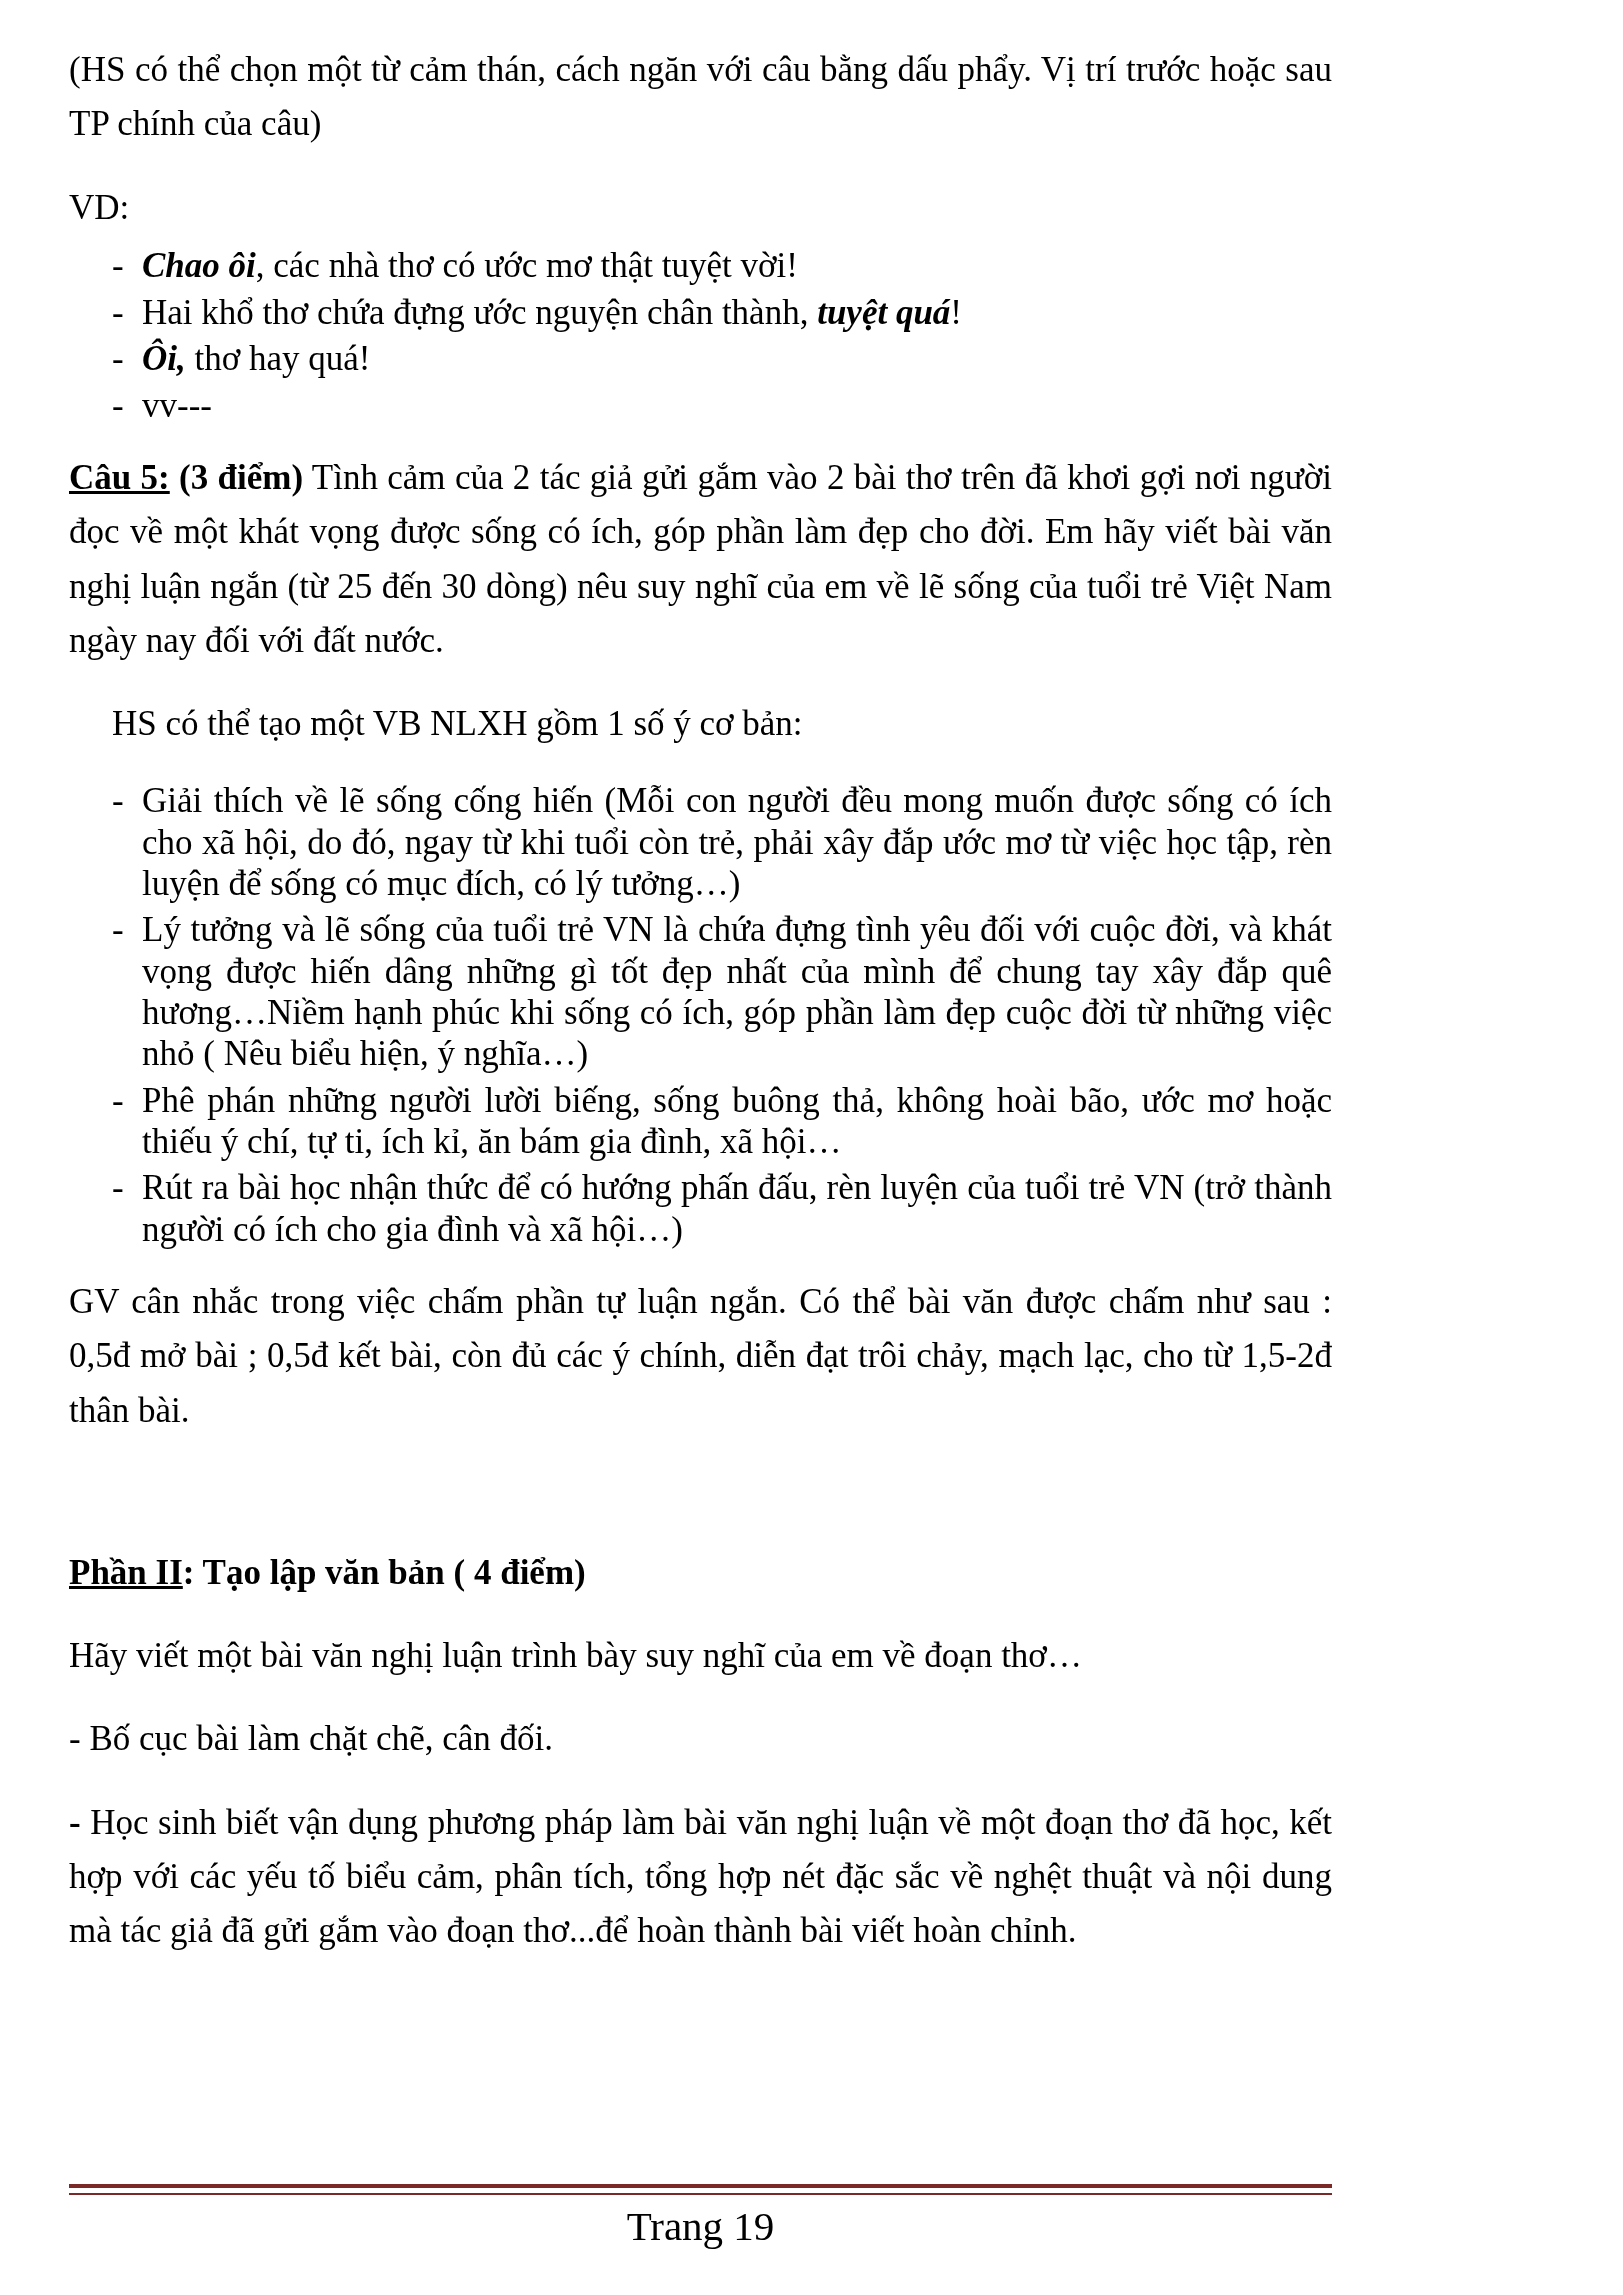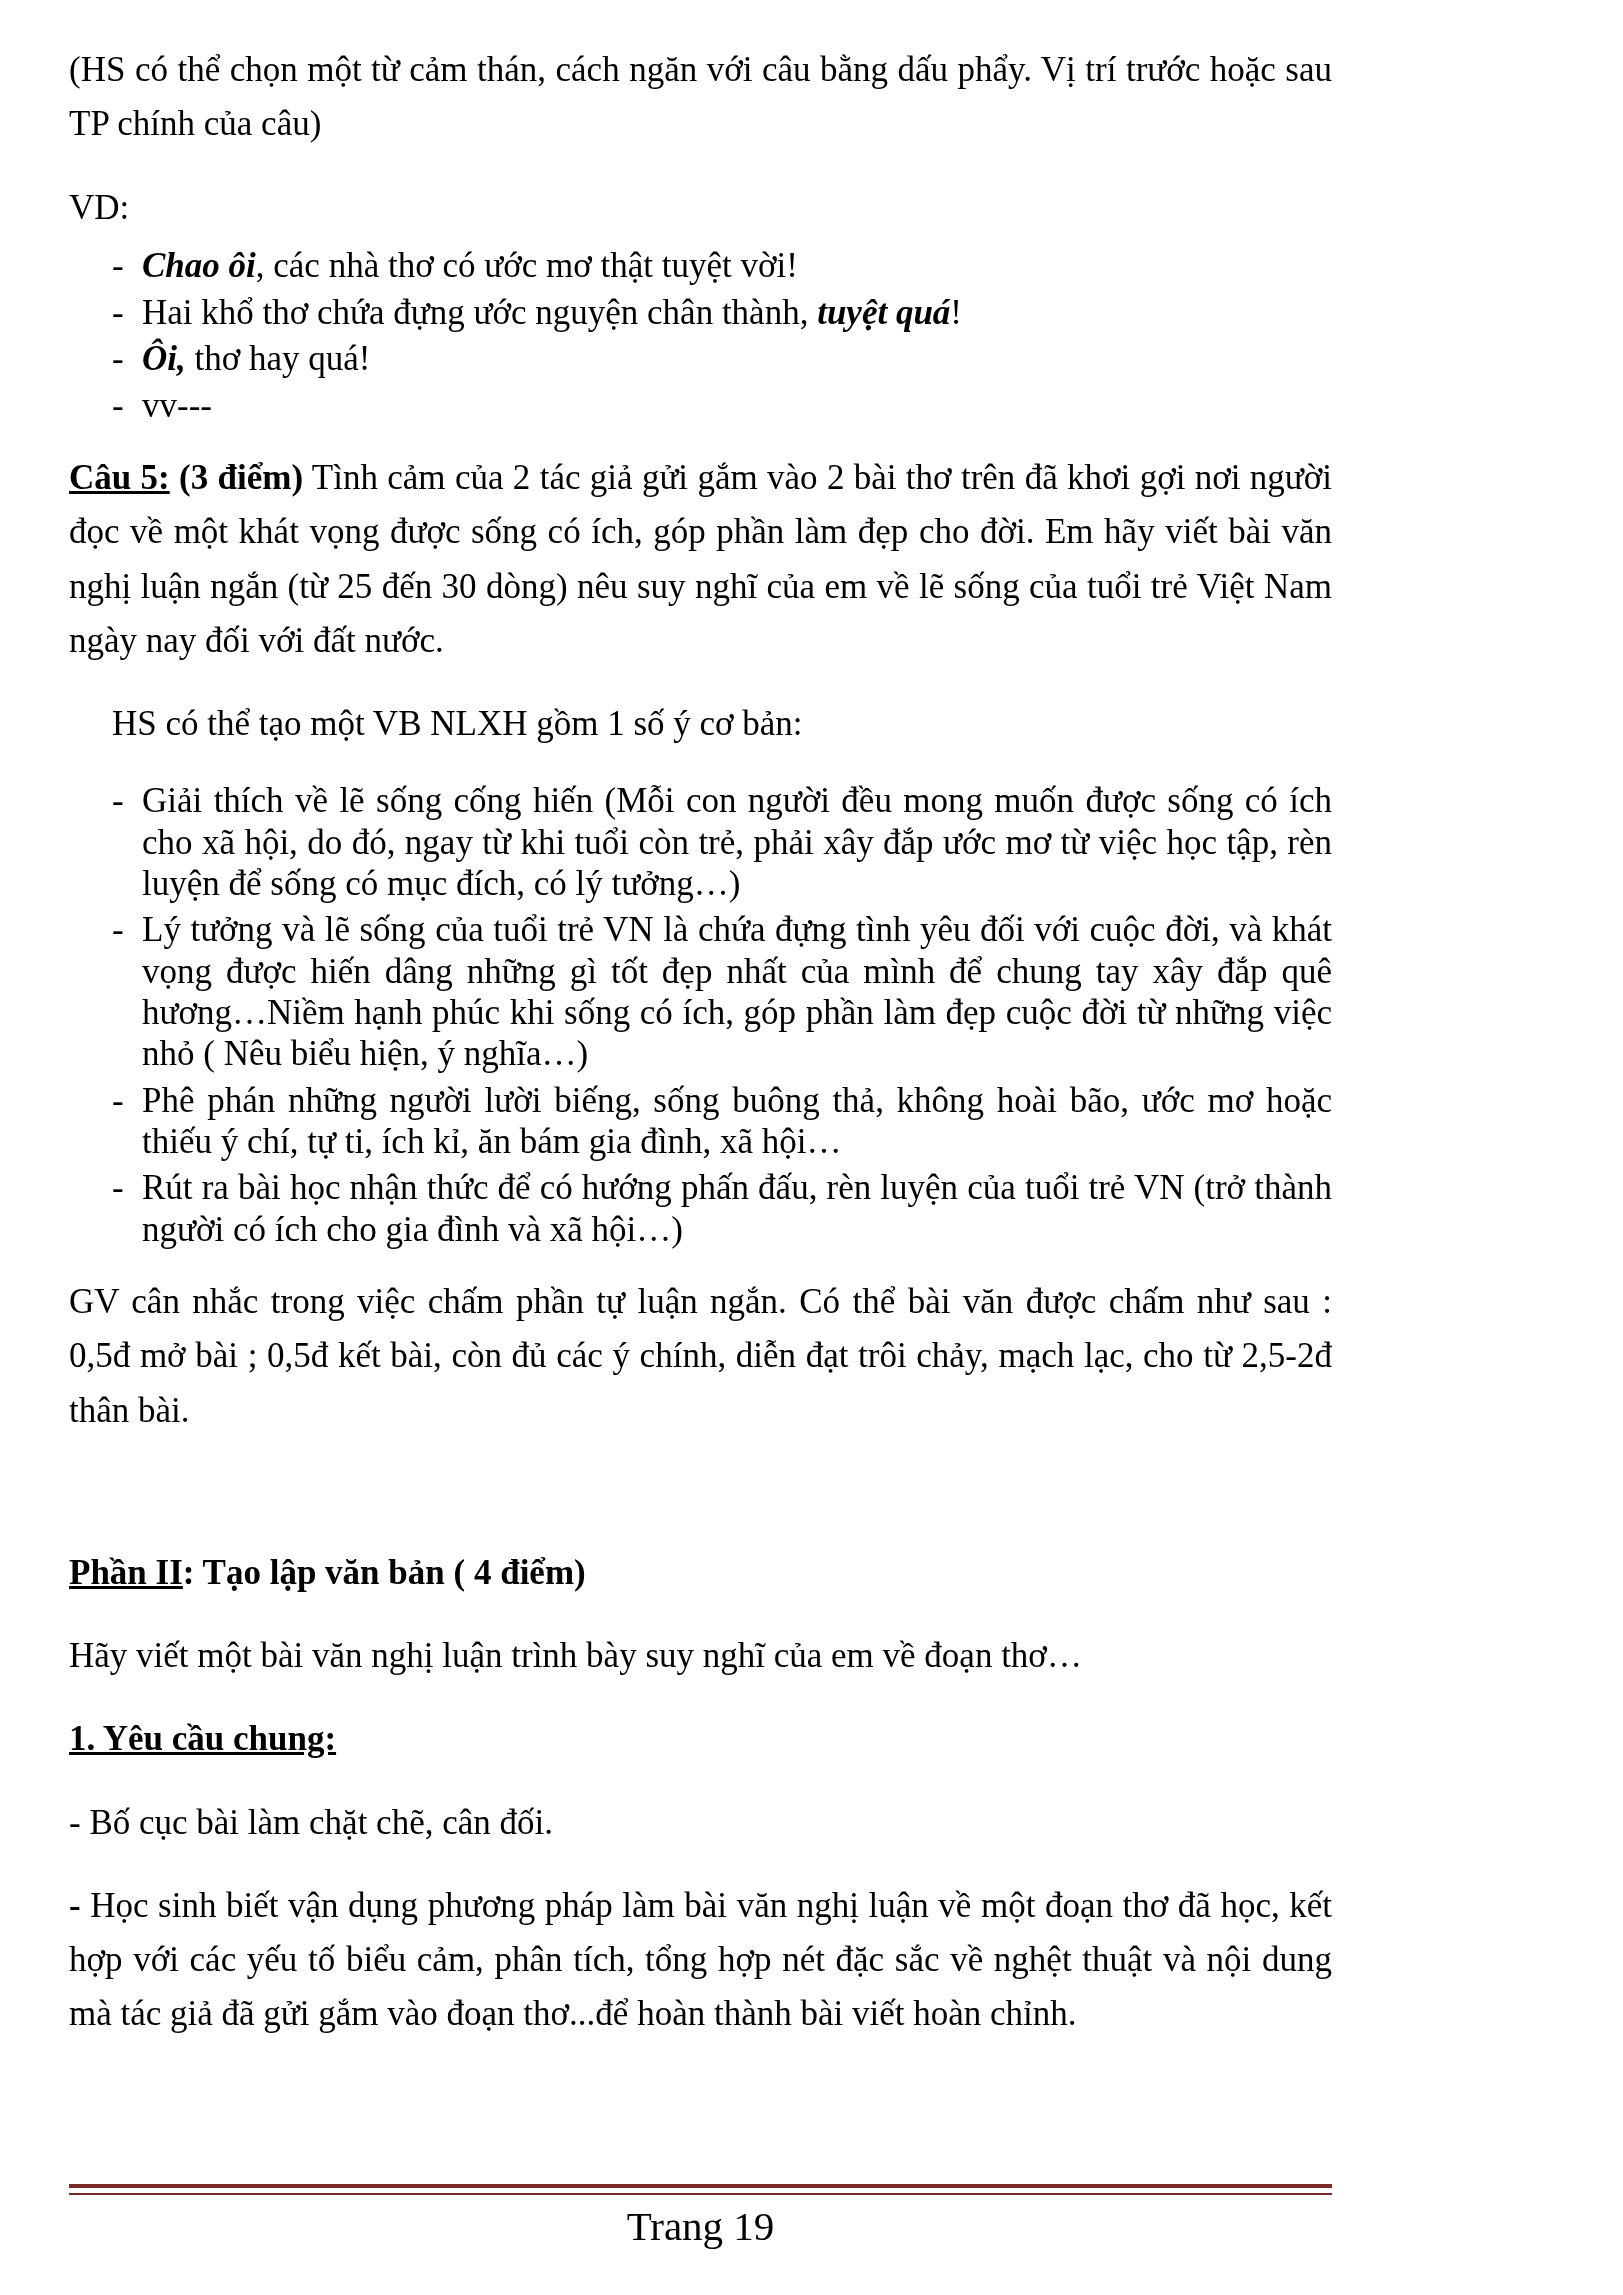--- a/index.html
+++ b/index.html
@@ -104,33 +104,30 @@
     <div class="li">
       <span class="marker">-</span>
       <div class="li-text">Phê phán những người lười biếng, sống buông thả, không hoài bão, ước mơ hoặc thiếu ý chí, tự ti, ích kỉ, ăn bám gia đình, xã hội…</div>
     </div>
     <div class="li">
       <span class="marker">-</span>
       <div class="li-text">Rút ra bài học nhận thức để có hướng phấn đấu, rèn luyện của tuổi trẻ VN (trở thành người có ích cho gia đình và xã hội…)</div>
     </div>
   </div>
 
-  <p class="para">GV cân nhắc trong việc chấm phần tự luận ngắn. Có thể bài văn được chấm như sau : 0,5đ mở bài ; 0,5đ kết bài, còn đủ các ý chính, diễn đạt trôi chảy, mạch lạc, cho từ 2,5-2đ thân bài.</p>
+  <p class="para">GV cân nhắc trong việc chấm phần tự luận ngắn. Có thể bài văn được chấm như sau : 0,5đ mở bài ; 0,5đ kết bài, còn đủ các ý chính, diễn đạt trôi chảy, mạch lạc, cho từ 1,5-2đ thân bài.</p>
 
   <div class="spacer"></div>
 
   <p class="para">
     <span class="b u">Phần II</span><span class="b">: Tạo lập văn bản ( 4 điểm)</span>
   </p>
 
   <p class="para">Hãy viết một bài văn nghị luận trình bày suy nghĩ của em về đoạn thơ…</p>
 
-  <p class="para">
-    <span class="b u">1. Yêu cầu chung:</span>
-  </p>
 
   <p class="dash-para">- Bố cục bài làm chặt chẽ, cân đối.</p>
 
   <p class="dash-para">
     <span class="b">-</span><span> Học sinh biết vận dụng phương pháp làm bài văn nghị luận về một đoạn thơ đã học, kết hợp với các yếu tố biểu cảm, phân tích, tổng hợp nét đặc sắc về nghệt thuật và nội dung mà tác giả đã gửi gắm vào đoạn thơ...để hoàn thành bài viết hoàn chỉnh.</span>
   </p>
 
 </div>
 
 <div class="footer">

